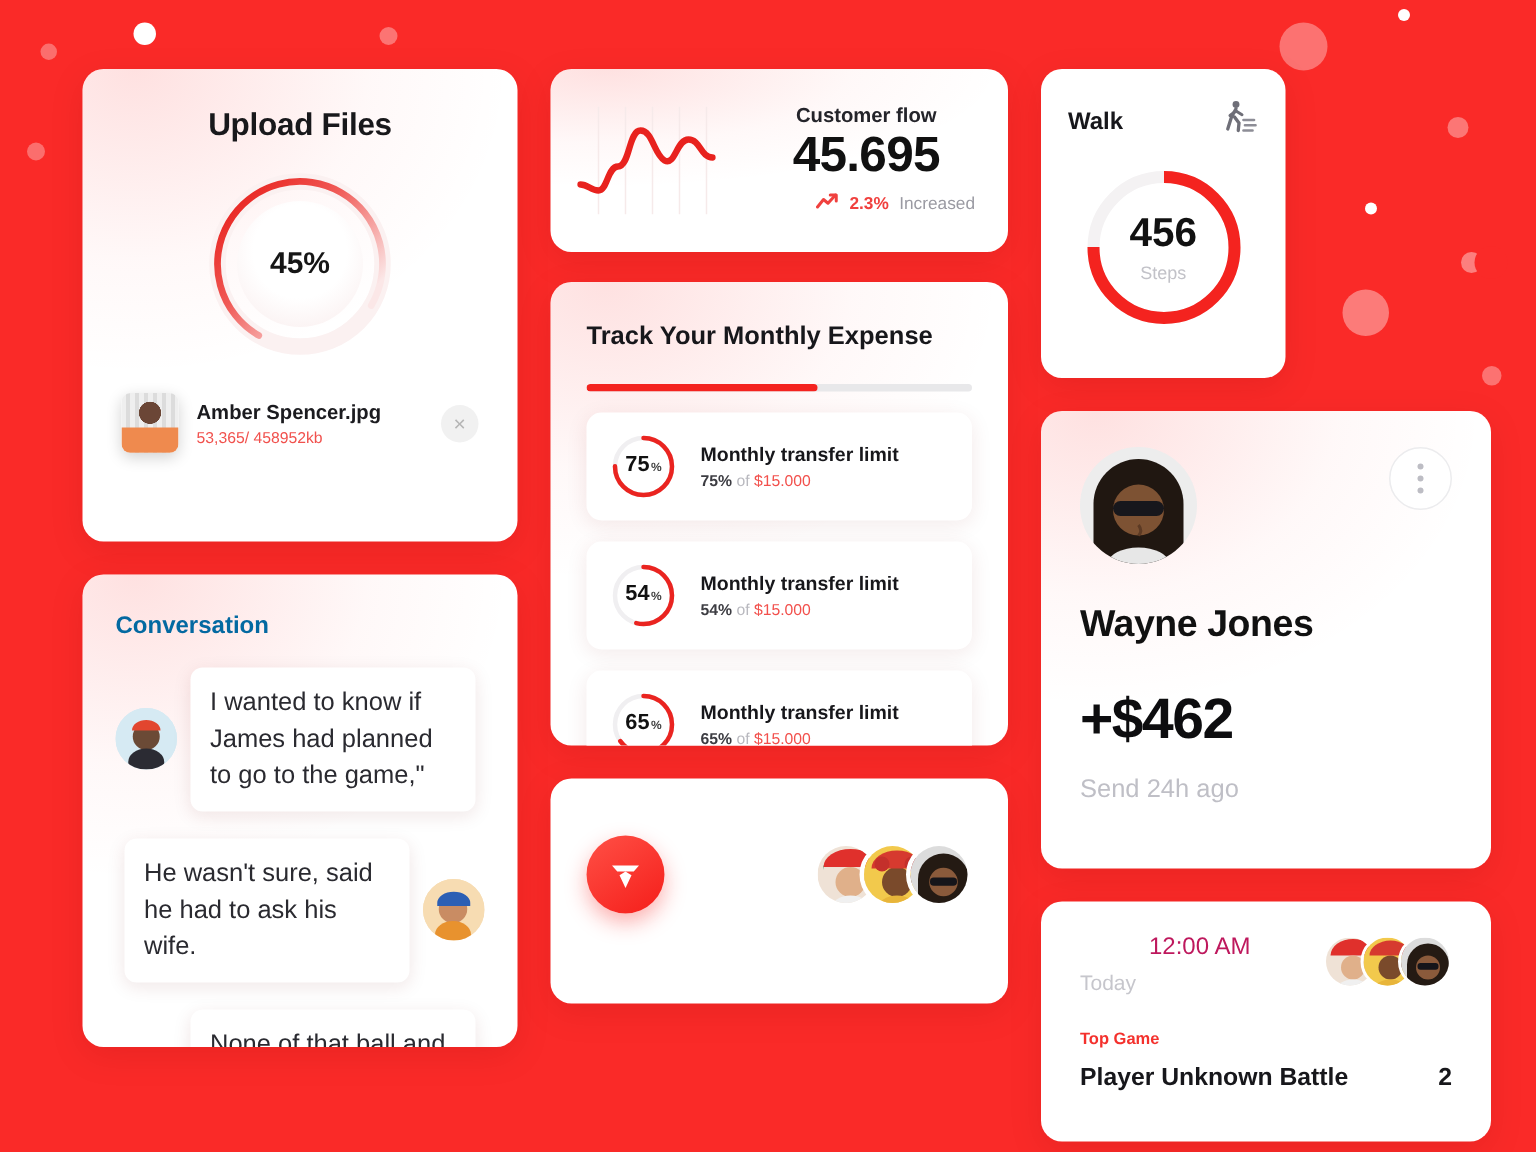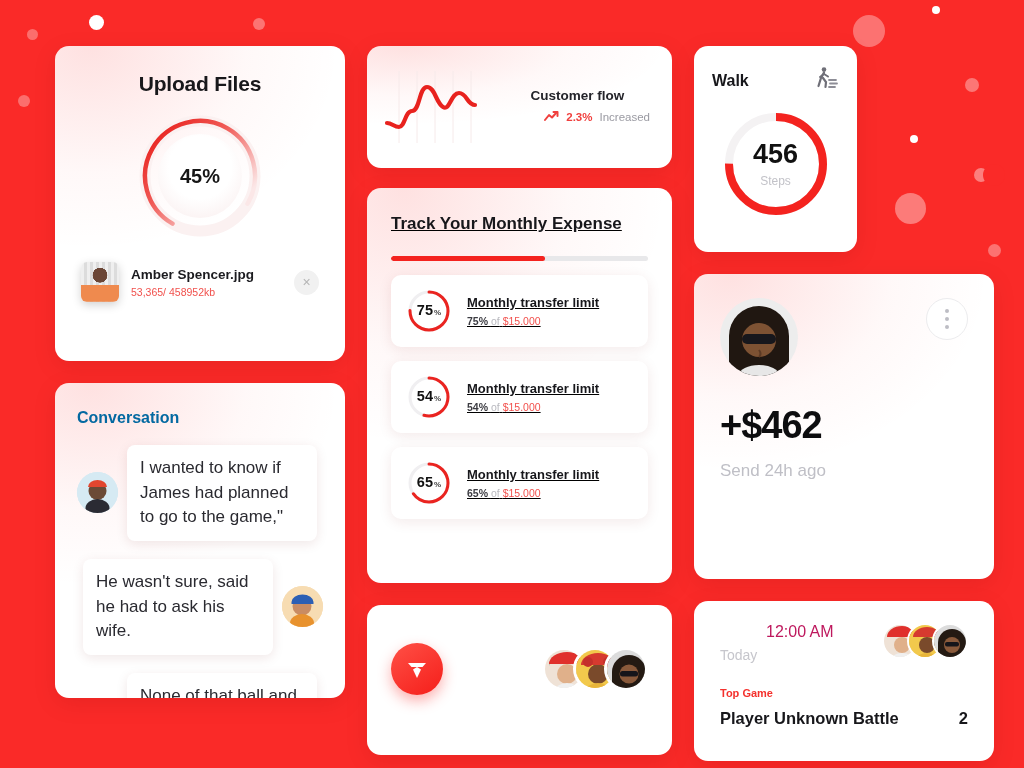--- a/index.html
+++ b/index.html
@@ -103,21 +103,21 @@
   .flow-card { height: 122px; padding: 12px 16px; display:flex; align-items:center; gap:10px; }
   .spark { width: 112px; height: 72px; flex:none; position:relative; }
   .flow-body { flex:1; text-align:center; padding-right: 6px; }
   .flow-label { font-size: 13.5px; font-weight: 600; color:#24242a; }
   .flow-value { font-size: 33px; font-weight: 700; color:#111; letter-spacing:-.5px; line-height:1.15; }
   .flow-delta { display:flex; align-items:center; justify-content:flex-end; gap:7px; margin-top: 5px; }
   .flow-delta .pct { font-size: 11.5px; font-weight:700; color:#F0403E; }
   .flow-delta .word { font-size: 11.5px; color:#9a9aa2; }
 
   
-  .exp-card { height: 395px; margin-top: 20px; padding: 26px 24px 20px; text-decoration: underline; }
+  .exp-card { height: 309px; margin-top: 20px; padding: 26px 24px 20px; }
   .exp-title { font-size: 17px; font-weight: 700; color:#17171b; }
   .exp-bar { height: 5px; border-radius: 4px; background:#e8e8ea; margin-top: 22px; overflow:hidden; }
   .exp-bar-fill { height:100%; background:#F4231F; border-radius: 4px; }
   .exp-row {
     display:flex; align-items:center; gap:16px;
     background:#fff; border-radius: 10px; padding: 14px 16px; margin-top: 14px;
     box-shadow: 0 3px 14px rgba(120,20,20,.09);
   }
   .mini-ring { width: 44px; height: 44px; position:relative; flex:none; }
   .mini-ring .lbl {
@@ -297,20 +297,21 @@
             <line x1="70" y1="0" x2="70" y2="72"></line>
             <line x1="88" y1="0" x2="88" y2="72"></line>
           </g>
           <path d="M4 52 C 9 52, 11 56, 16 56 C 22 56, 22 40, 29 40
                    C 37 40, 36 16, 44 16 C 52 16, 53 32, 60 36
                    C 67 40, 68 22, 76 22 C 84 22, 84 34, 92 34" fill="none" stroke="#E8221E" stroke-width="4.2" stroke-linecap="round" stroke-linejoin="round"></path>
         </svg>
       </div>
       <div class="flow-body">
         <div class="flow-label">Customer flow</div>
+        <div class="flow-value">45.695</div>
         <div class="flow-delta">
           <span>
             <svg width="15" height="12" viewBox="0 0 15 12" aria-hidden="true">
               <path d="M1 10 L5 5 L8 7.5 L13 2" fill="none" stroke="#F0403E" stroke-width="2" stroke-linecap="round" stroke-linejoin="round"></path>
               <path d="M9.5 2 H13.5 V6" fill="none" stroke="#F0403E" stroke-width="2" stroke-linecap="round" stroke-linejoin="round"></path>
             </svg>
           </span>
           <span class="pct">2.3%</span>
           <span class="word">Increased</span>
         </div>
@@ -469,20 +470,21 @@
             <path d="M39 52 q3 4 0 7" stroke="#5c3a24" stroke-width="2" fill="none"></path>
             <ellipse cx="39" cy="77" rx="20" ry="10" fill="#e7e7e7"></ellipse>
           </svg>
         </div>
         <div class="round-kebab">
             <i></i>
             <i></i>
             <i></i>
           </div>
       </div>
+      <div class="wayne-name">Wayne Jones</div>
       <div class="wayne-amt">+$462</div>
       <div class="wayne-when">Send 24h ago</div>
     </div>
 
     <div class="card game-card">
       <div class="game-head">
         <div>
           <div class="game-time">12:00 AM</div>
           <div class="game-day">Today</div>
         </div>

